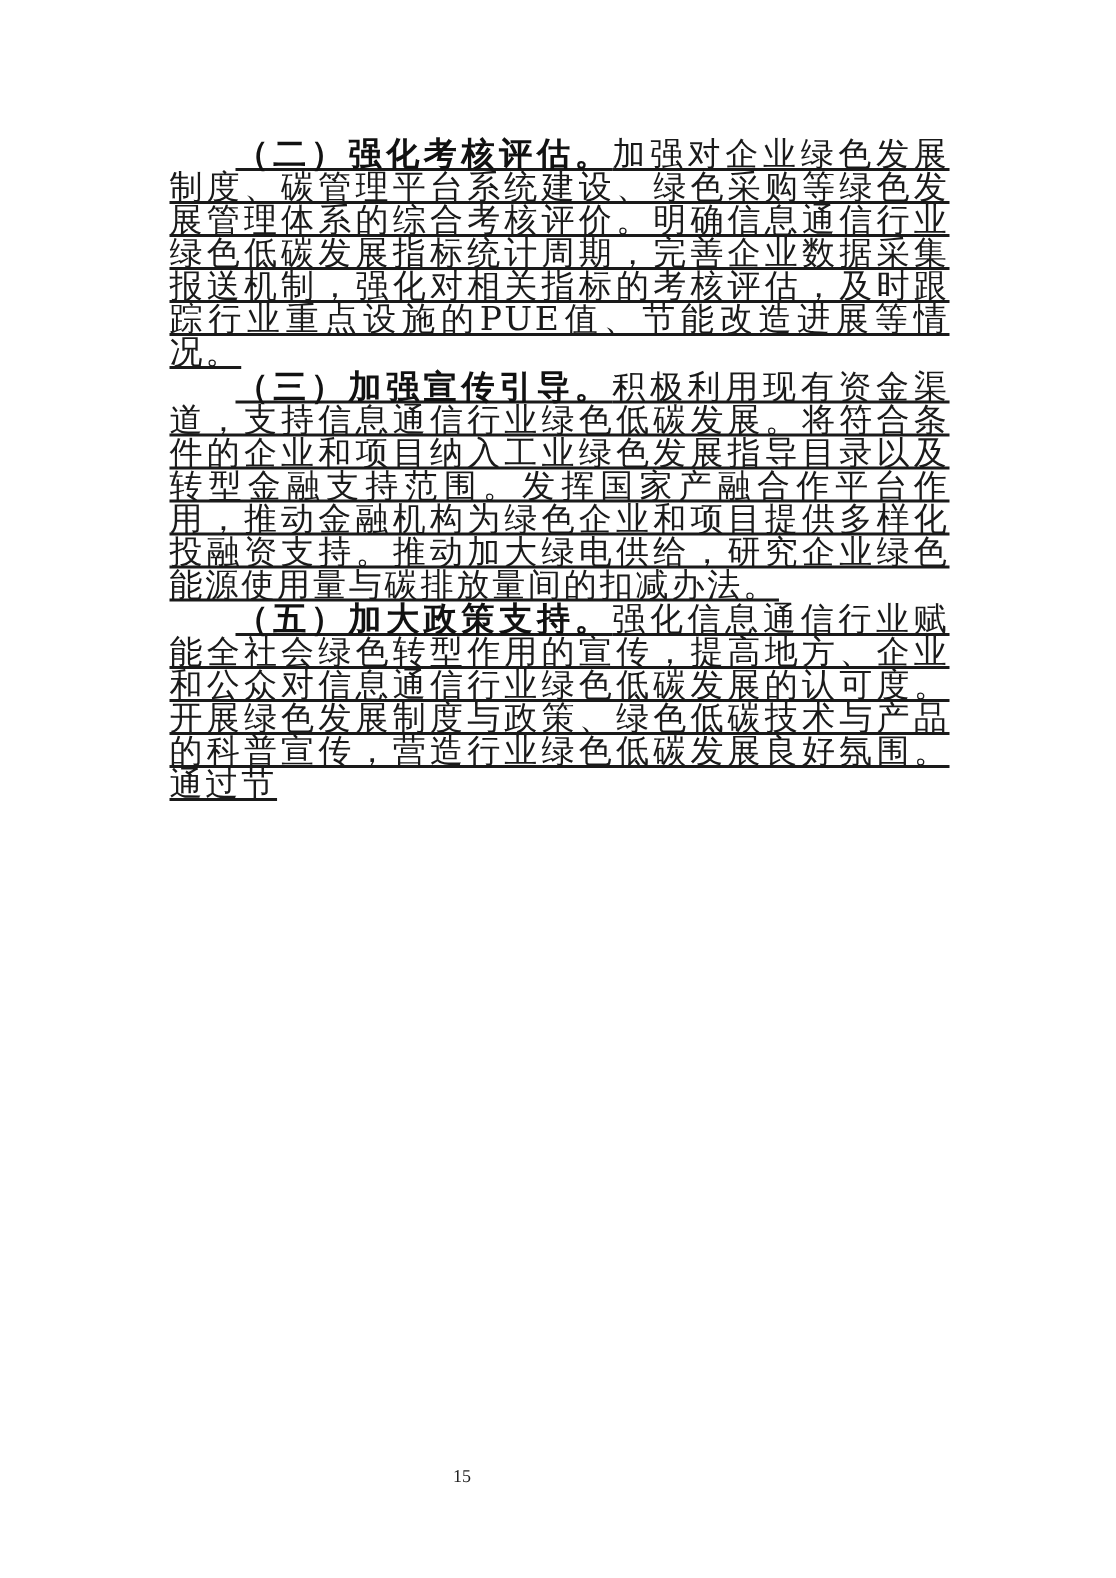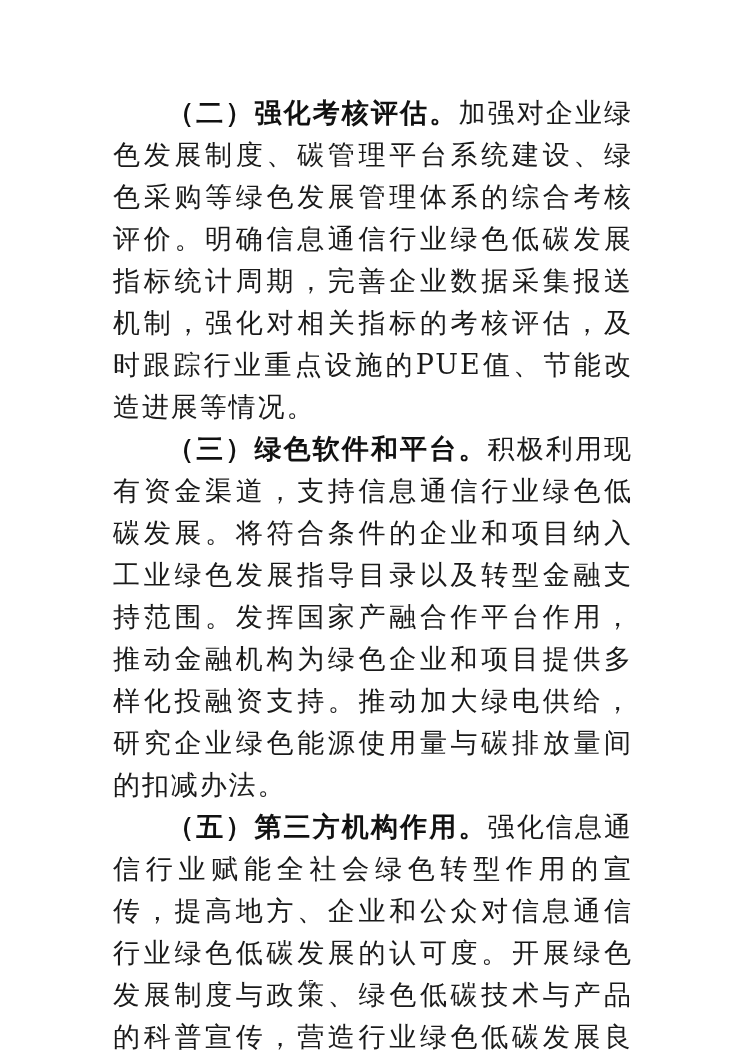--- a/index.html
+++ b/index.html
@@ -1,25 +1,25 @@
 <!DOCTYPE html>
 <html><head>
 <meta charset="utf-8">
 <style>
   html, body { margin: 0; padding: 0; background: #ffffff; }
   body { width: 744px; height: 1052px; position: relative; overflow: hidden; }
   .page { position: absolute; left: 0; top: 0; width: 744px; height: 1052px; background: #fff; }
   .content { position: absolute; left: 113px; top: 92px; width: 520px; }
-  .para { margin: 0; padding: 0; font-family: "DejaVu Serif", "Liberation Serif", serif; font-size: 27px; line-height: 42px; color: #1a1a1a; text-align: justify; text-indent: 2em; letter-spacing: 1.9px; }
+  .para { margin: 0; padding: 0; font-family: "DejaVu Serif", "Liberation Serif", serif; font-size: 22px; line-height: 22px; color: #1a1a1a; text-align: justify; text-indent: 2em; letter-spacing: 1.9px; text-decoration: underline; }
   .para .head { font-weight: bold; color: #111; }
   .pagenum { position: absolute; top: 977px; left: 0; width: 616px; text-align: center; font-family: "Liberation Serif", serif; font-size: 12px; color: #222; }
 </style>
 </head>
 <body>
 
 <div class="page">
   <div class="content">
     <p class="para"><span class="head">（二）强化考核评估。</span><span>加强对企业绿色发展制度、碳管理平台系统建设、绿色采购等绿色发展管理体系的综合考核评价。明确信息通信行业绿色低碳发展指标统计周期，完善企业数据采集报送机制，强化对相关指标的考核评估，及时跟踪行业重点设施的PUE值、节能改造进展等情况。</span></p>
-    <p class="para"><span class="head">（三）绿色软件和平台。</span><span>积极利用现有资金渠道，支持信息通信行业绿色低碳发展。将符合条件的企业和项目纳入工业绿色发展指导目录以及转型金融支持范围。发挥国家产融合作平台作用，推动金融机构为绿色企业和项目提供多样化投融资支持。推动加大绿电供给，研究企业绿色能源使用量与碳排放量间的扣减办法。</span></p>
-    <p class="para"><span class="head">（五）第三方机构作用。</span><span>强化信息通信行业赋能全社会绿色转型作用的宣传，提高地方、企业和公众对信息通信行业绿色低碳发展的认可度。开展绿色发展制度与政策、绿色低碳技术与产品的科普宣传，营造行业绿色低碳发展良好氛围。通过节</span></p>
+    <p class="para"><span class="head">（三）加强宣传引导。</span><span>积极利用现有资金渠道，支持信息通信行业绿色低碳发展。将符合条件的企业和项目纳入工业绿色发展指导目录以及转型金融支持范围。发挥国家产融合作平台作用，推动金融机构为绿色企业和项目提供多样化投融资支持。推动加大绿电供给，研究企业绿色能源使用量与碳排放量间的扣减办法。</span></p>
+    <p class="para"><span class="head">（五）加大政策支持。</span><span>强化信息通信行业赋能全社会绿色转型作用的宣传，提高地方、企业和公众对信息通信行业绿色低碳发展的认可度。开展绿色发展制度与政策、绿色低碳技术与产品的科普宣传，营造行业绿色低碳发展良好氛围。通过节</span></p>
   </div>
   <div class="pagenum">15</div>
 </div>
 
 </body></html>

